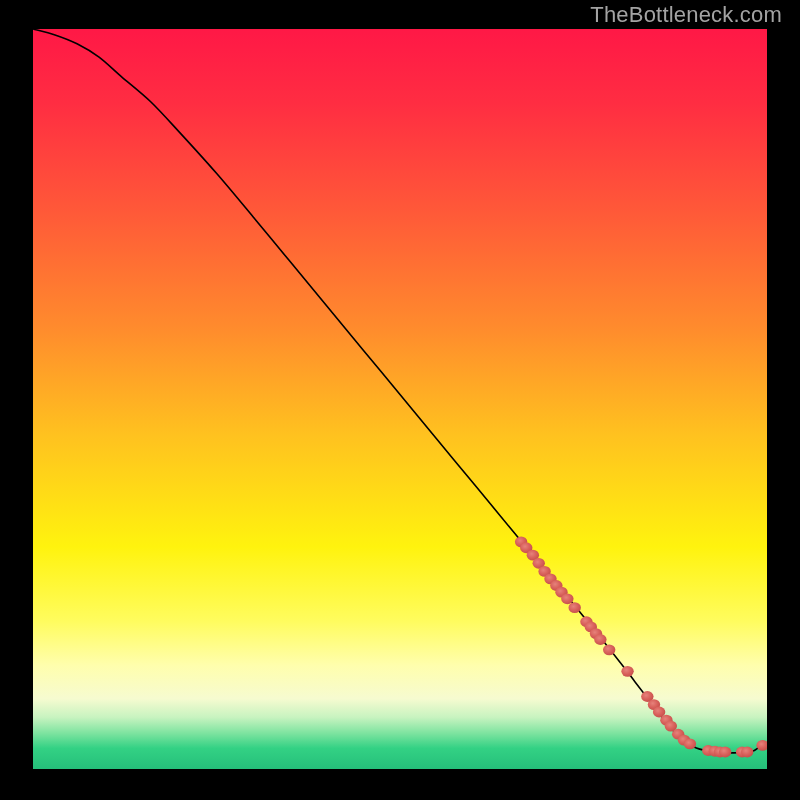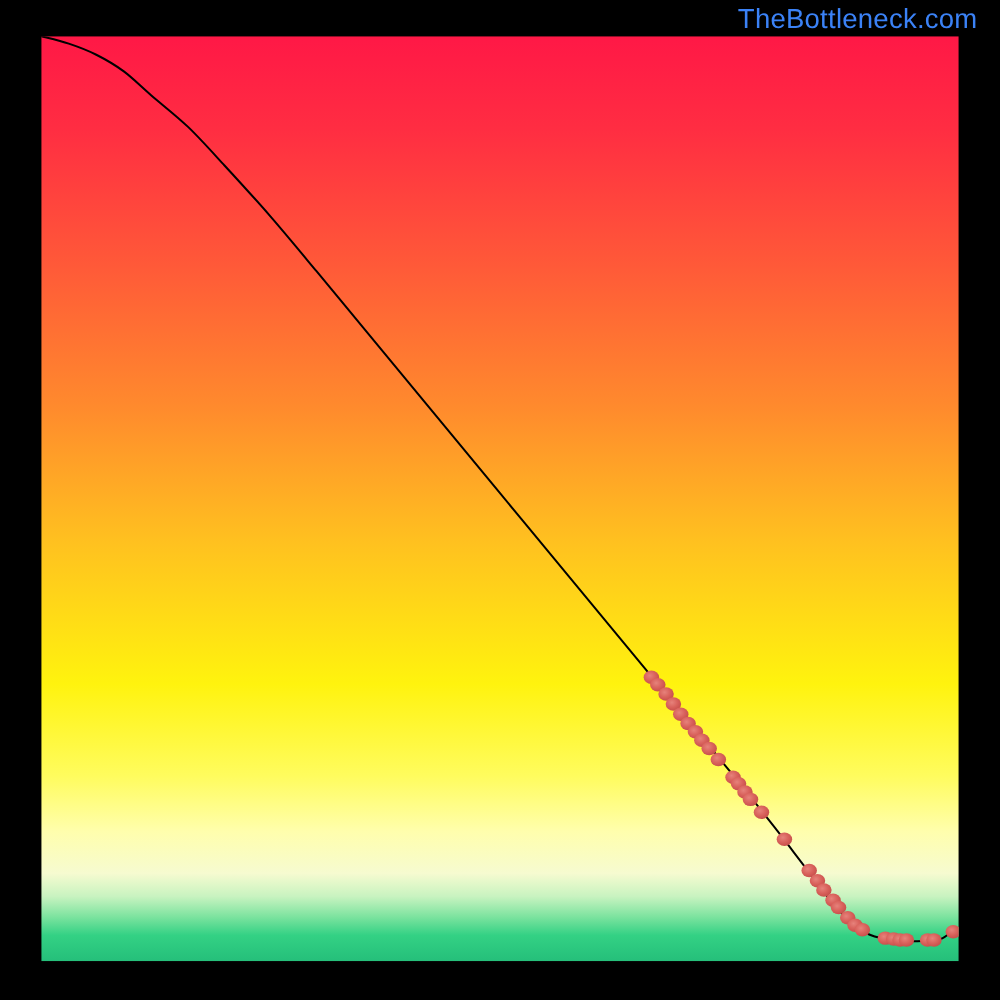--- a/index.html
+++ b/index.html
@@ -14,21 +14,21 @@
   .stage {
     position: relative;
     width: 800px;
     height: 800px;
     background: #000;
   }
   .attribution {
     position: absolute;
     top: 2px;
     right: 18px;
-    color: #3b82f6;
+    color: #a3a3a3;
     font-size: 22px;
     letter-spacing: 0.2px;
     font-weight: 400;
   }
   .plot {
     position: absolute;
     left: 33px;
     top: 29px;
     width: 734px;
     height: 740px;

